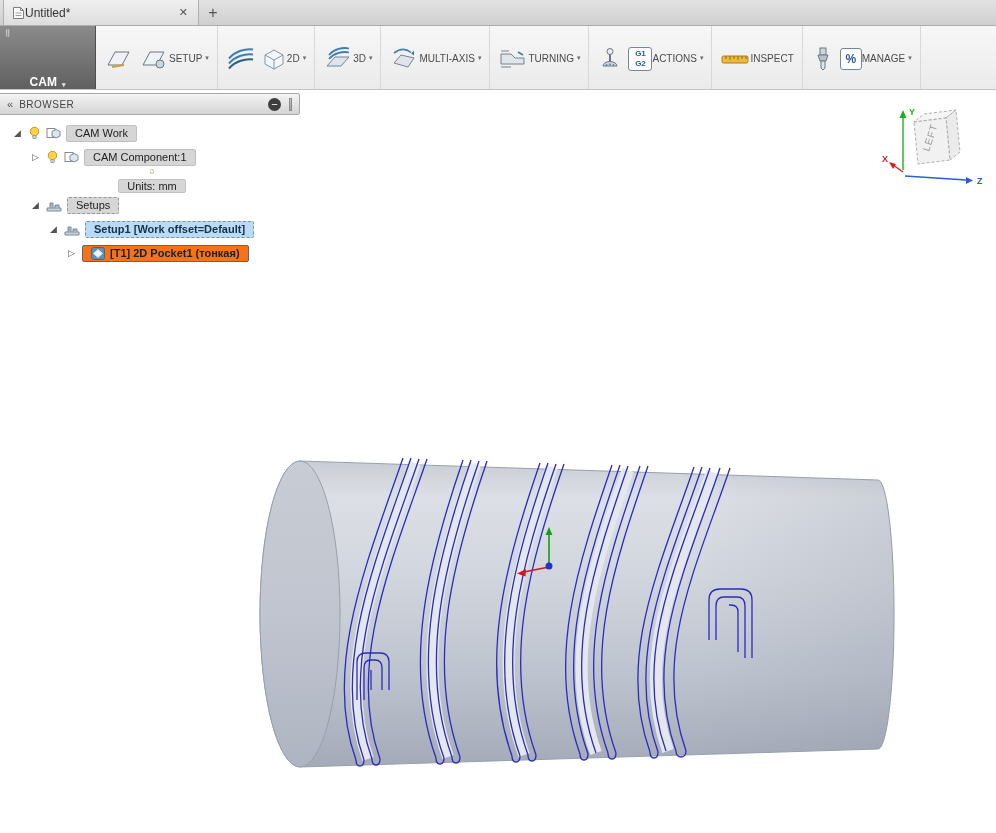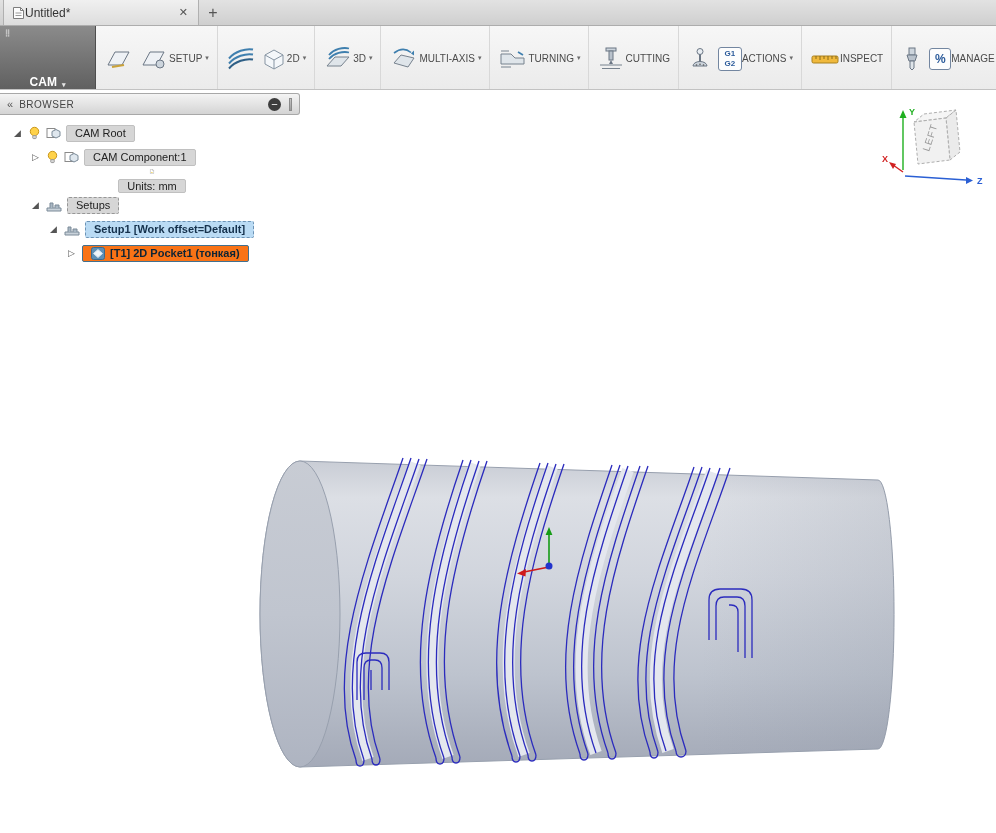--- a/index.html
+++ b/index.html
@@ -289,33 +289,20 @@
         <path d="M3 5 h8 M3 21 h10" stroke="#77828e"></path>
         <path d="M20 6 l5 3" stroke="#3f7fae" stroke-width="1.6"></path>
       </svg>
     </div>
     <div class="rlabel">
       <span>TURNING</span>
       <span class="dd">▾</span>
     </div>
   </div>
 
-  <div class="rgroup">
-    <div class="ricons">
-      <svg width="28" height="26" viewBox="0 0 28 26">
-        <rect x="9" y="2" width="10" height="3" fill="#cdd5dd" stroke="#6b7684"></rect>
-        <rect x="12" y="5" width="4" height="9" fill="#b9c2cc" stroke="#6b7684"></rect>
-        <path d="M14 14 l-2 4 h4 z" fill="#6b7684"></path>
-        <path d="M3 19 h22 M5 22.5 h18" stroke="#77828e"></path>
-      </svg>
-    </div>
-    <div class="rlabel">
-      <span>CUTTING</span>
-    </div>
-  </div>
 
   <div class="rgroup">
     <div class="ricons">
       <svg width="26" height="26" viewBox="0 0 26 26">
         <path d="M6 20 a7 4.5 0 0 1 14 0 z" fill="#cdd5dd" stroke="#6b7684"></path>
         <path d="M13 16 V7" stroke="#6b7684" stroke-width="2"></path>
         <circle cx="13" cy="5.5" r="3" fill="#e8edf2" stroke="#6b7684"></circle>
         <circle cx="9.5" cy="19" r="0.8" fill="#555"></circle>
         <circle cx="13" cy="18.2" r="0.8" fill="#555"></circle>
         <circle cx="16.5" cy="19" r="0.8" fill="#555"></circle>
@@ -374,21 +361,21 @@
   <div class="trow ind-12">
     <span class="tri">◢</span>
     <svg width="13" height="14" viewBox="0 0 13 14">
       <circle cx="6.5" cy="5.5" r="4.2" fill="#ffd24a" stroke="#c9971c"></circle>
       <rect x="4.7" y="9.6" width="3.6" height="3" rx="1" fill="#d8d8d8" stroke="#999"></rect>
     </svg>
     <svg width="15" height="14" viewBox="0 0 15 14">
       <rect x="1" y="2.5" width="8" height="9" fill="#ffffff" stroke="#8a8a8a"></rect>
       <path d="M6 5.5 l4 -2 4 2 v4.5 l-4 2 -4 -2 z" fill="#dfe7ee" stroke="#7a8a98"></path>
     </svg>
-    <span class="chip">CAM Root</span>
+    <span class="chip">CAM Work</span>
   </div>
 
   <div class="trow ind-30">
     <span class="tri">▷</span>
     <svg width="13" height="14" viewBox="0 0 13 14">
       <circle cx="6.5" cy="5.5" r="4.2" fill="#ffd24a" stroke="#c9971c"></circle>
       <rect x="4.7" y="9.6" width="3.6" height="3" rx="1" fill="#d8d8d8" stroke="#999"></rect>
     </svg>
     <svg width="15" height="14" viewBox="0 0 15 14">
       <rect x="1" y="2.5" width="8" height="9" fill="#ffffff" stroke="#8a8a8a"></rect>

